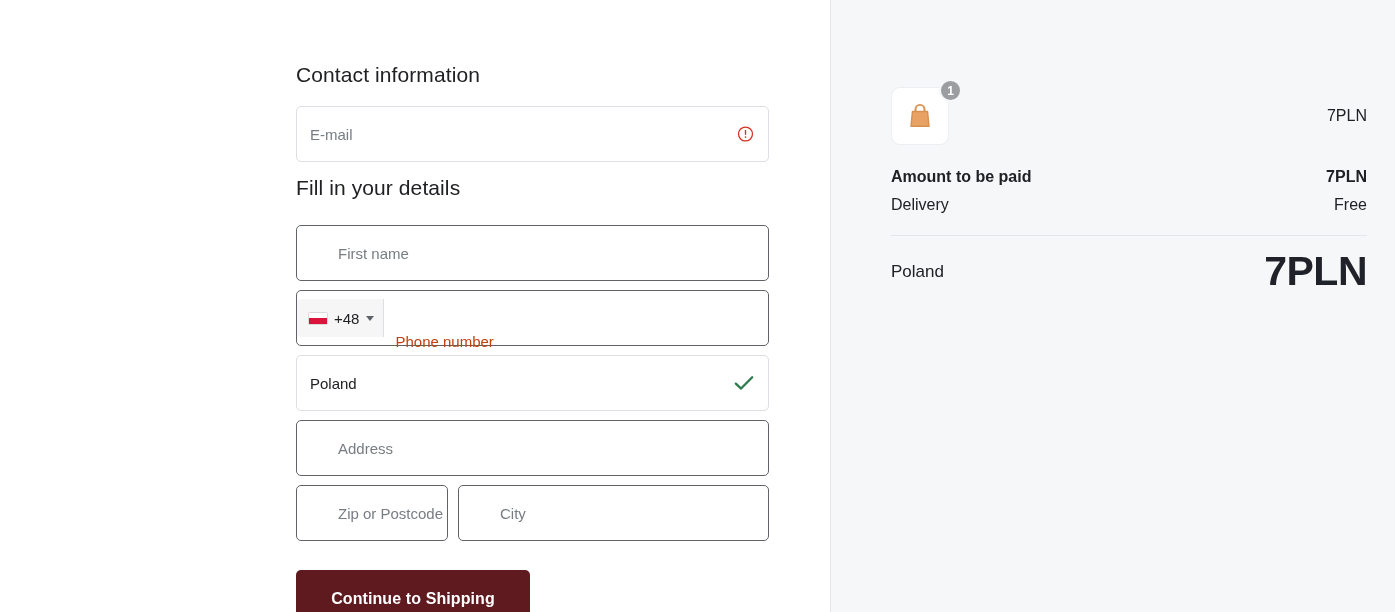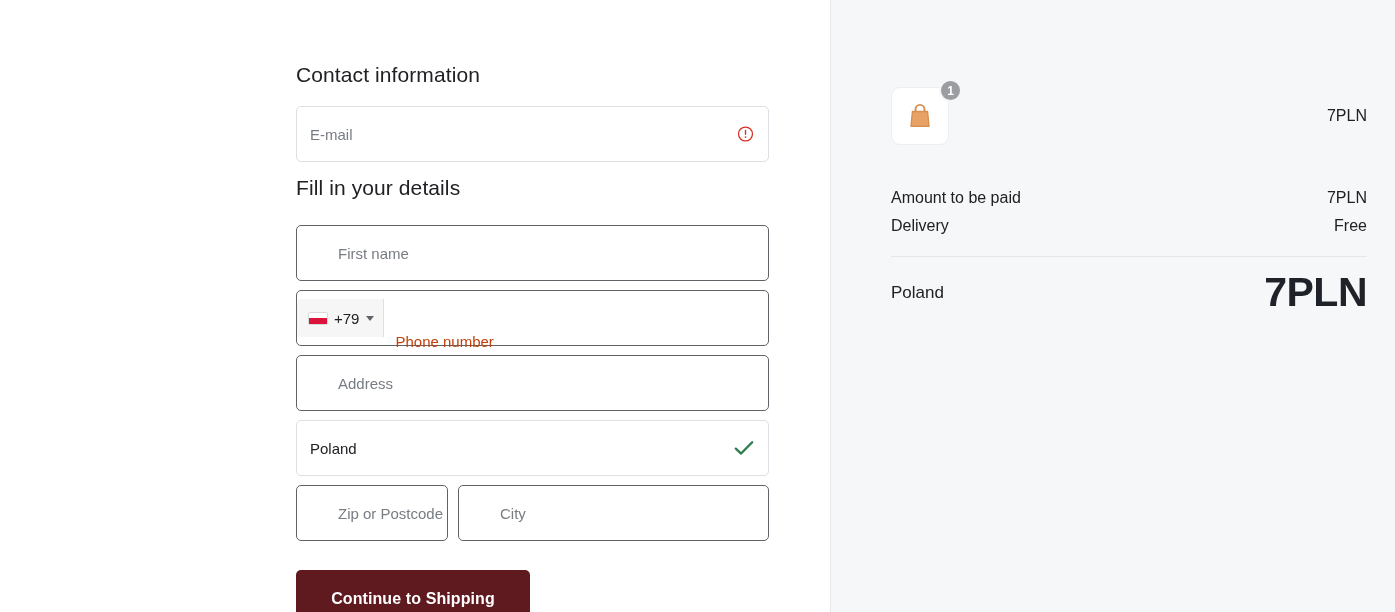--- a/index.html
+++ b/index.html
@@ -115,21 +115,21 @@
     font-size: 12px; font-weight: 700;
     display: flex; align-items: center; justify-content: center;
     border: 2px solid #f6f7f9;
   }
   .line-price { font-size: 16px; color: #202124; }
 
   .sum-row {
     display: flex; align-items: baseline; justify-content: space-between;
     font-size: 16px; color: #202124;
   }
-  #row-amount { margin-top: 44px; }
+  #row-amount { margin-top: 23px; font-weight: bold; }
   #row-delivery { margin-top: 10px; }
 
   .h-divider { height: 1px; background: #e3e6ea; margin-top: 21px; }
 
   .total-row {
     display: flex; align-items: center; justify-content: space-between;
     margin-top: 12px;
   }
   .total-label { font-size: 17px; color: #202124; }
   .total-value { font-size: 41px; font-weight: 700; color: #1f2329; letter-spacing: -.5px; }
@@ -158,37 +158,37 @@
       <div class="section-title" id="title-details">Fill in your details</div>
 
       <div class="field dark" id="firstname-field">
         <span class="ph">First name</span>
       </div>
 
 
       <div class="field dark" id="phone-field">
         <div class="country-chip">
           <span class="flag-pl"></span>
-          <span class="dial">+79</span>
+          <span class="dial">+48</span>
           <span class="caret"></span>
         </div>
         <span class="phone-ph">Phone number</span>
-      </div>
-
-      <div class="field dark" id="address-field">
-        <span class="ph">Address</span>
       </div>
 
       <div class="field light" id="country-field">
         <span class="val">Poland</span>
         <span class="adorn">
           <svg width="20" height="16" viewBox="0 0 22 17">
             <path d="M2 9.2 L7.8 14.6 L20 2.2" fill="none" stroke="#2f7d4f" stroke-width="2.6" stroke-linecap="round" stroke-linejoin="round"></path>
           </svg>
         </span>
+      </div>
+
+      <div class="field dark" id="address-field">
+        <span class="ph">Address</span>
       </div>
 
       <div class="zip-row">
         <div class="field dark" id="zip-field">
           <span class="ph">Zip or Postcode</span>
         </div>
         <div class="field dark" id="city-field">
           <span class="ph">City</span>
         </div>
       </div>

